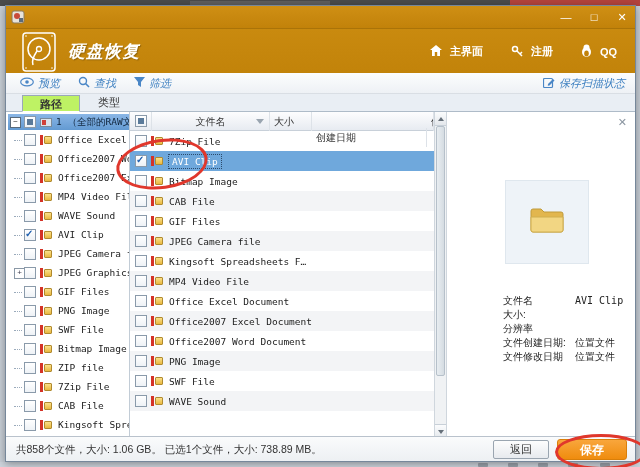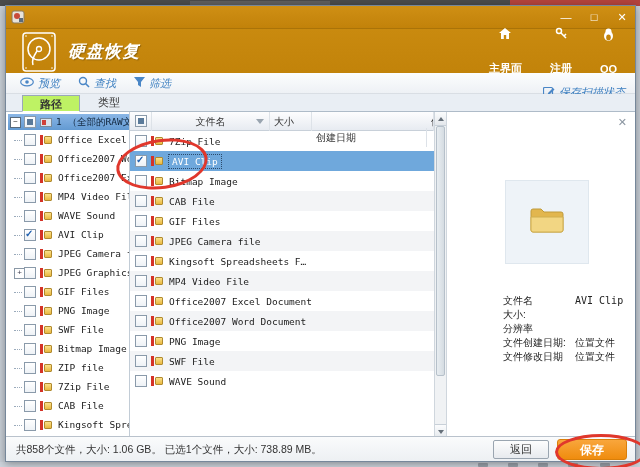--- a/index.html
+++ b/index.html
@@ -26,29 +26,29 @@
   .title-text{color:#fff;font-size:10.5px;margin-left:6px;letter-spacing:.2px;}
   .win-controls{position:absolute;right:6px;top:0;height:22px;display:flex;align-items:center;gap:14px;}
   .win-controls span{color:#fff;font-size:11px;width:14px;text-align:center;cursor:default;line-height:22px;}
 
   .header{position:absolute;left:0;top:22px;right:0;height:45px;
     background:linear-gradient(#c98a0f,#c2830a);border-top:1px solid rgba(0,0,0,.12);box-sizing:border-box;}
   .logo{position:absolute;left:15px;top:3px;}
   .app-title{position:absolute;left:62px;top:11px;margin:0;color:#fff;font-size:17px;
     font-style:italic;font-weight:bold;letter-spacing:1px;text-shadow:1px 1px 1px rgba(0,0,0,.25);text-align:right;}
   .hnav{position:absolute;right:18px;top:0;height:45px;display:flex;align-items:center;gap:28px;}
-  .nav-item{display:flex;align-items:center;gap:20px;color:#fff;font-size:11px;font-weight:bold;cursor:pointer;flex-direction:column;}
+  .nav-item{display:flex;align-items:center;gap:8px;color:#fff;font-size:11px;font-weight:bold;cursor:pointer;}
 
   
   .toolbar{position:absolute;left:0;top:67px;right:0;height:21px;
     background:linear-gradient(#fcfdfe,#eef1f5);border-bottom:1px solid #d9dee4;
     display:flex;align-items:center;box-sizing:border-box;font-style:italic;}
   .tb-item{display:flex;align-items:center;gap:4px;color:#3c7fc0;font-size:11px;margin-left:18px;cursor:pointer;}
   .tb-item:first-child{margin-left:14px;}
-  .tb-right{position:absolute;right:10px;top:0;height:39px;display:flex;align-items:center;gap:4px;
+  .tb-right{position:absolute;right:10px;top:0;height:21px;display:flex;align-items:center;gap:4px;
     color:#3c7fc0;font-size:11px;cursor:pointer;}
 
   
   .tabbar{position:absolute;left:0;top:88px;right:0;height:18px;background:#e9eef4;
     border-bottom:1px solid #aebbc8;box-sizing:border-box;display:flex;align-items:flex-end;padding-left:16px;}
   .tab{width:58px;height:17px;line-height:17px;text-align:center;font-size:11px;color:#333;cursor:pointer;}
   .tab.active{background:#bef264;border:1px solid #9aa8b8;border-bottom:1px solid #fff;box-sizing:border-box;
     margin-bottom:-1px;font-weight:bold;}
 
   
@@ -410,20 +410,25 @@
     <span class="fname">Kingsoft Spreadsheets F…</span>
   </div>
           <div class="frow">
     <span class="cb"></span>
     <span class="fold"></span>
     <span class="fname">MP4 Video File</span>
   </div>
           <div class="frow">
     <span class="cb"></span>
     <span class="fold"></span>
+    <span class="fname">Office Excel Document</span>
+  </div>
+          <div class="frow">
+    <span class="cb"></span>
+    <span class="fold"></span>
     <span class="fname">Office2007 Excel Document</span>
   </div>
           <div class="frow">
     <span class="cb"></span>
     <span class="fold"></span>
     <span class="fname">Office2007 Word Document</span>
   </div>
           <div class="frow">
     <span class="cb"></span>
     <span class="fold"></span>

